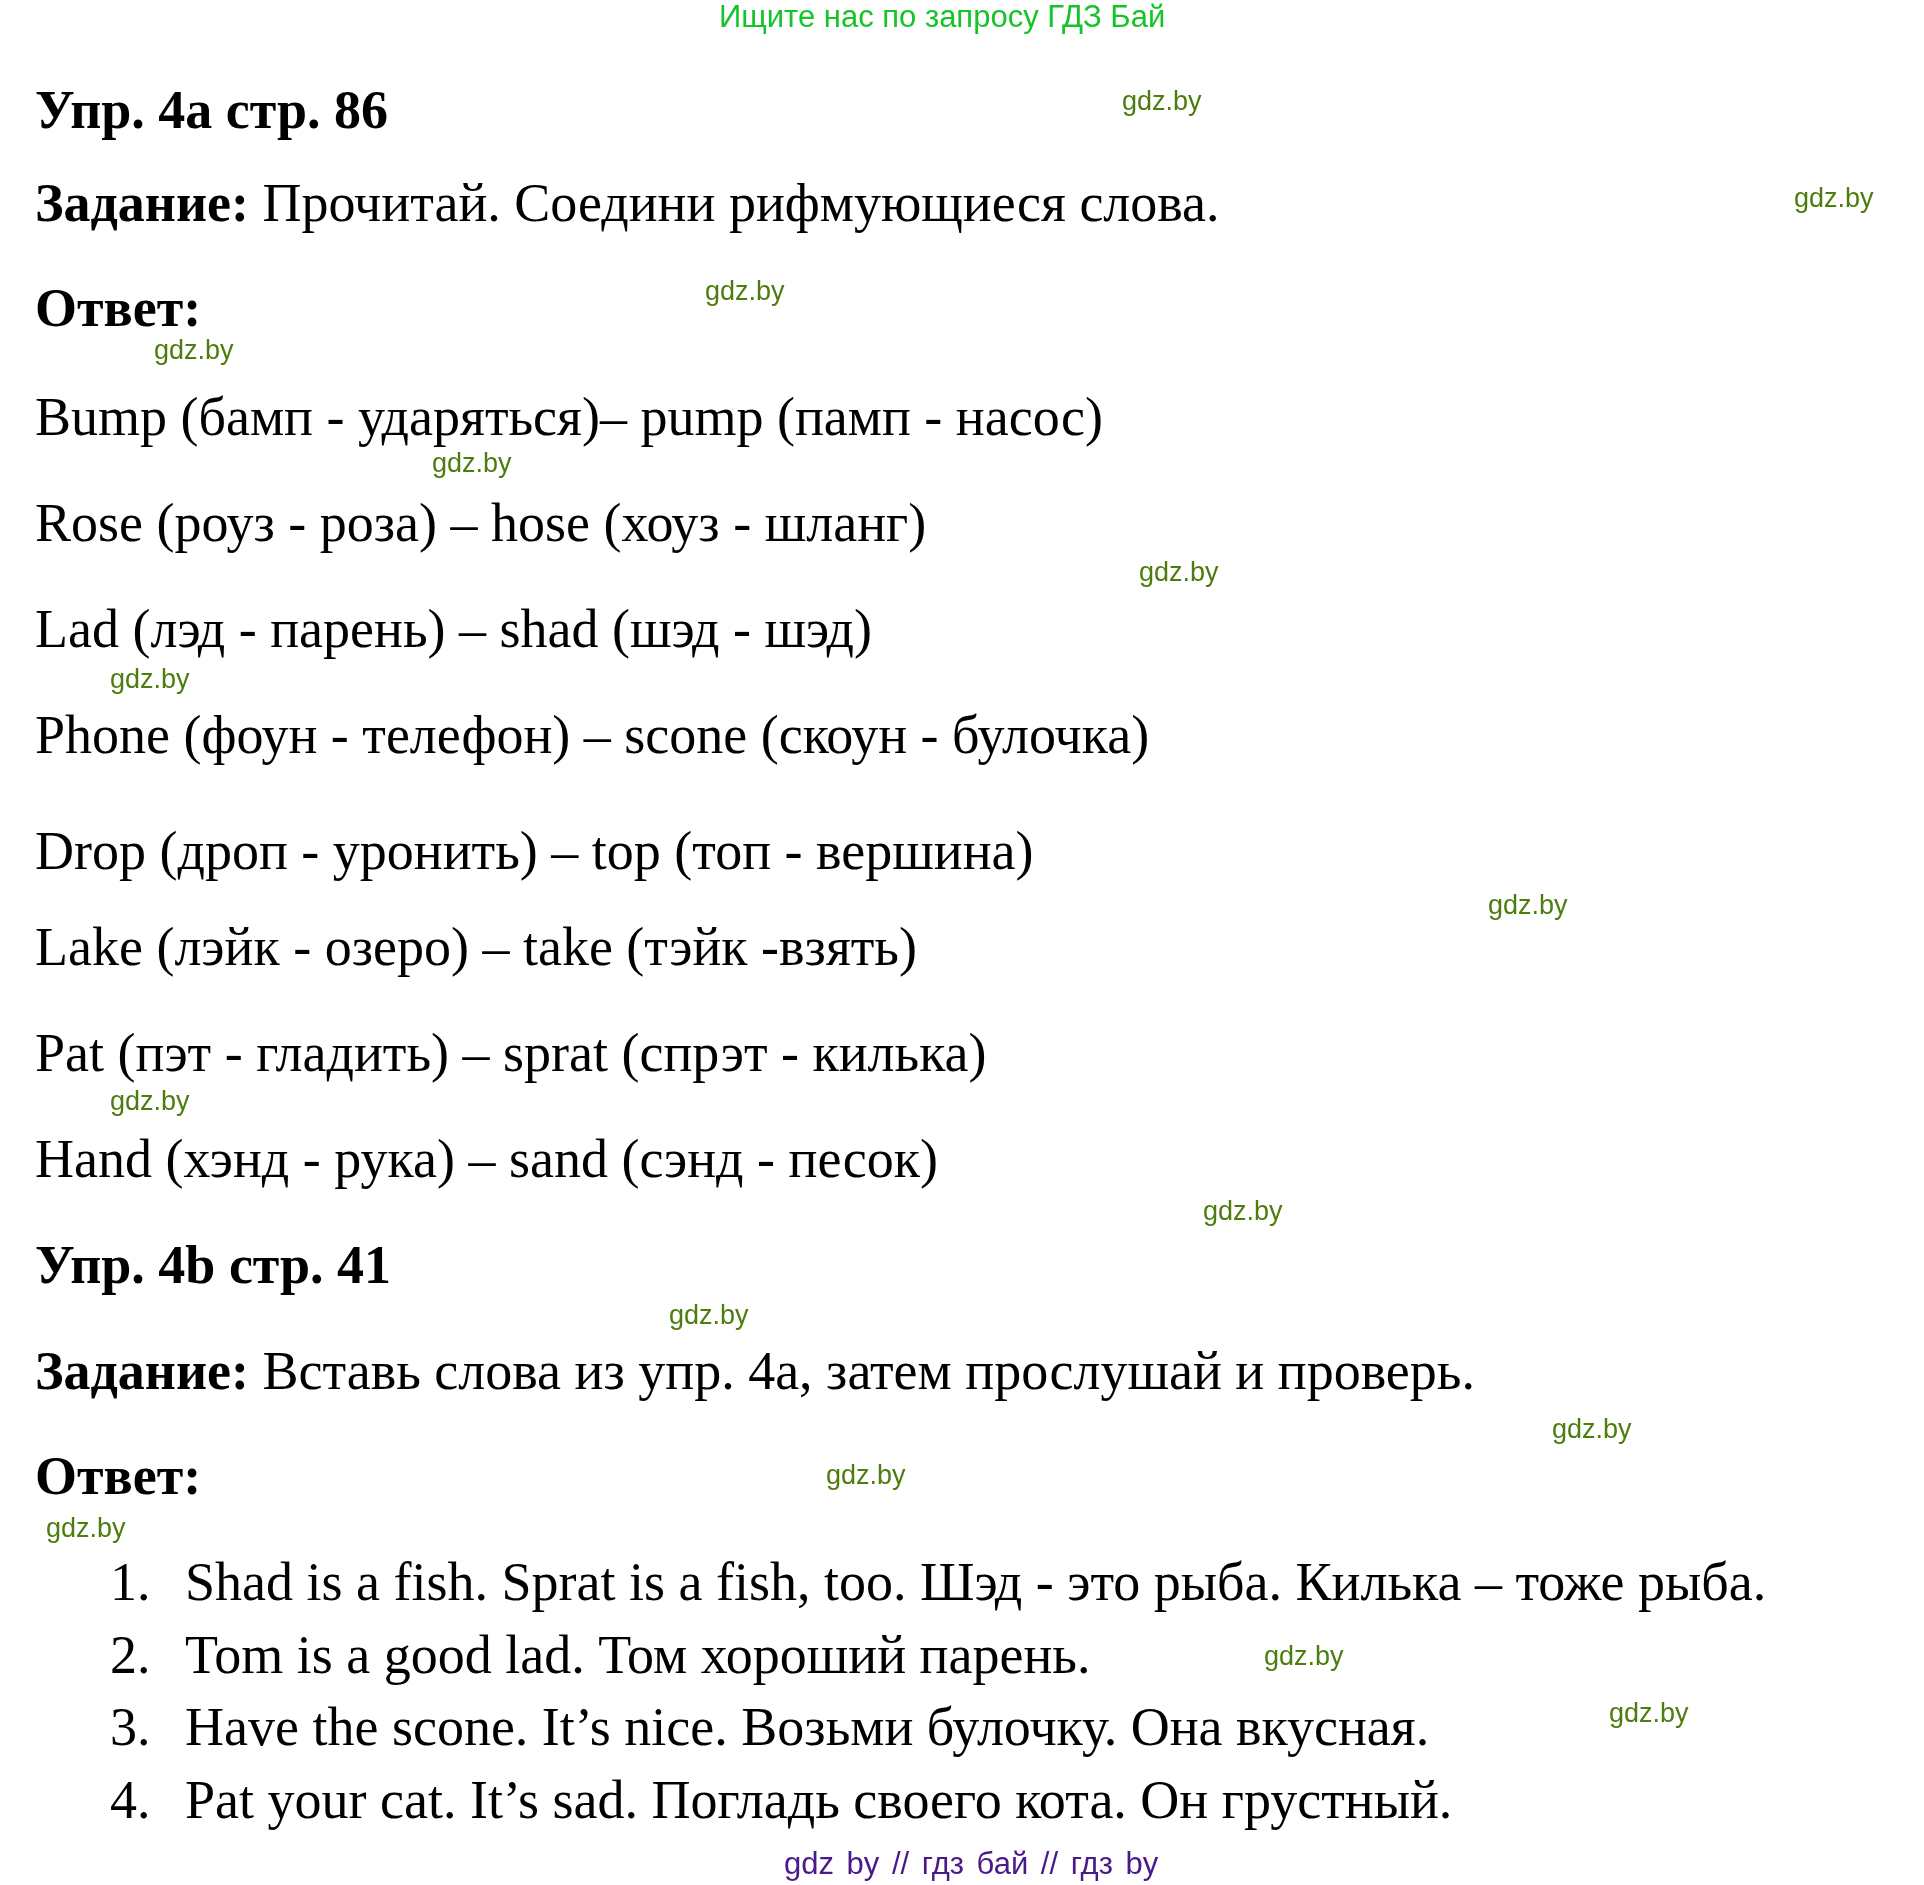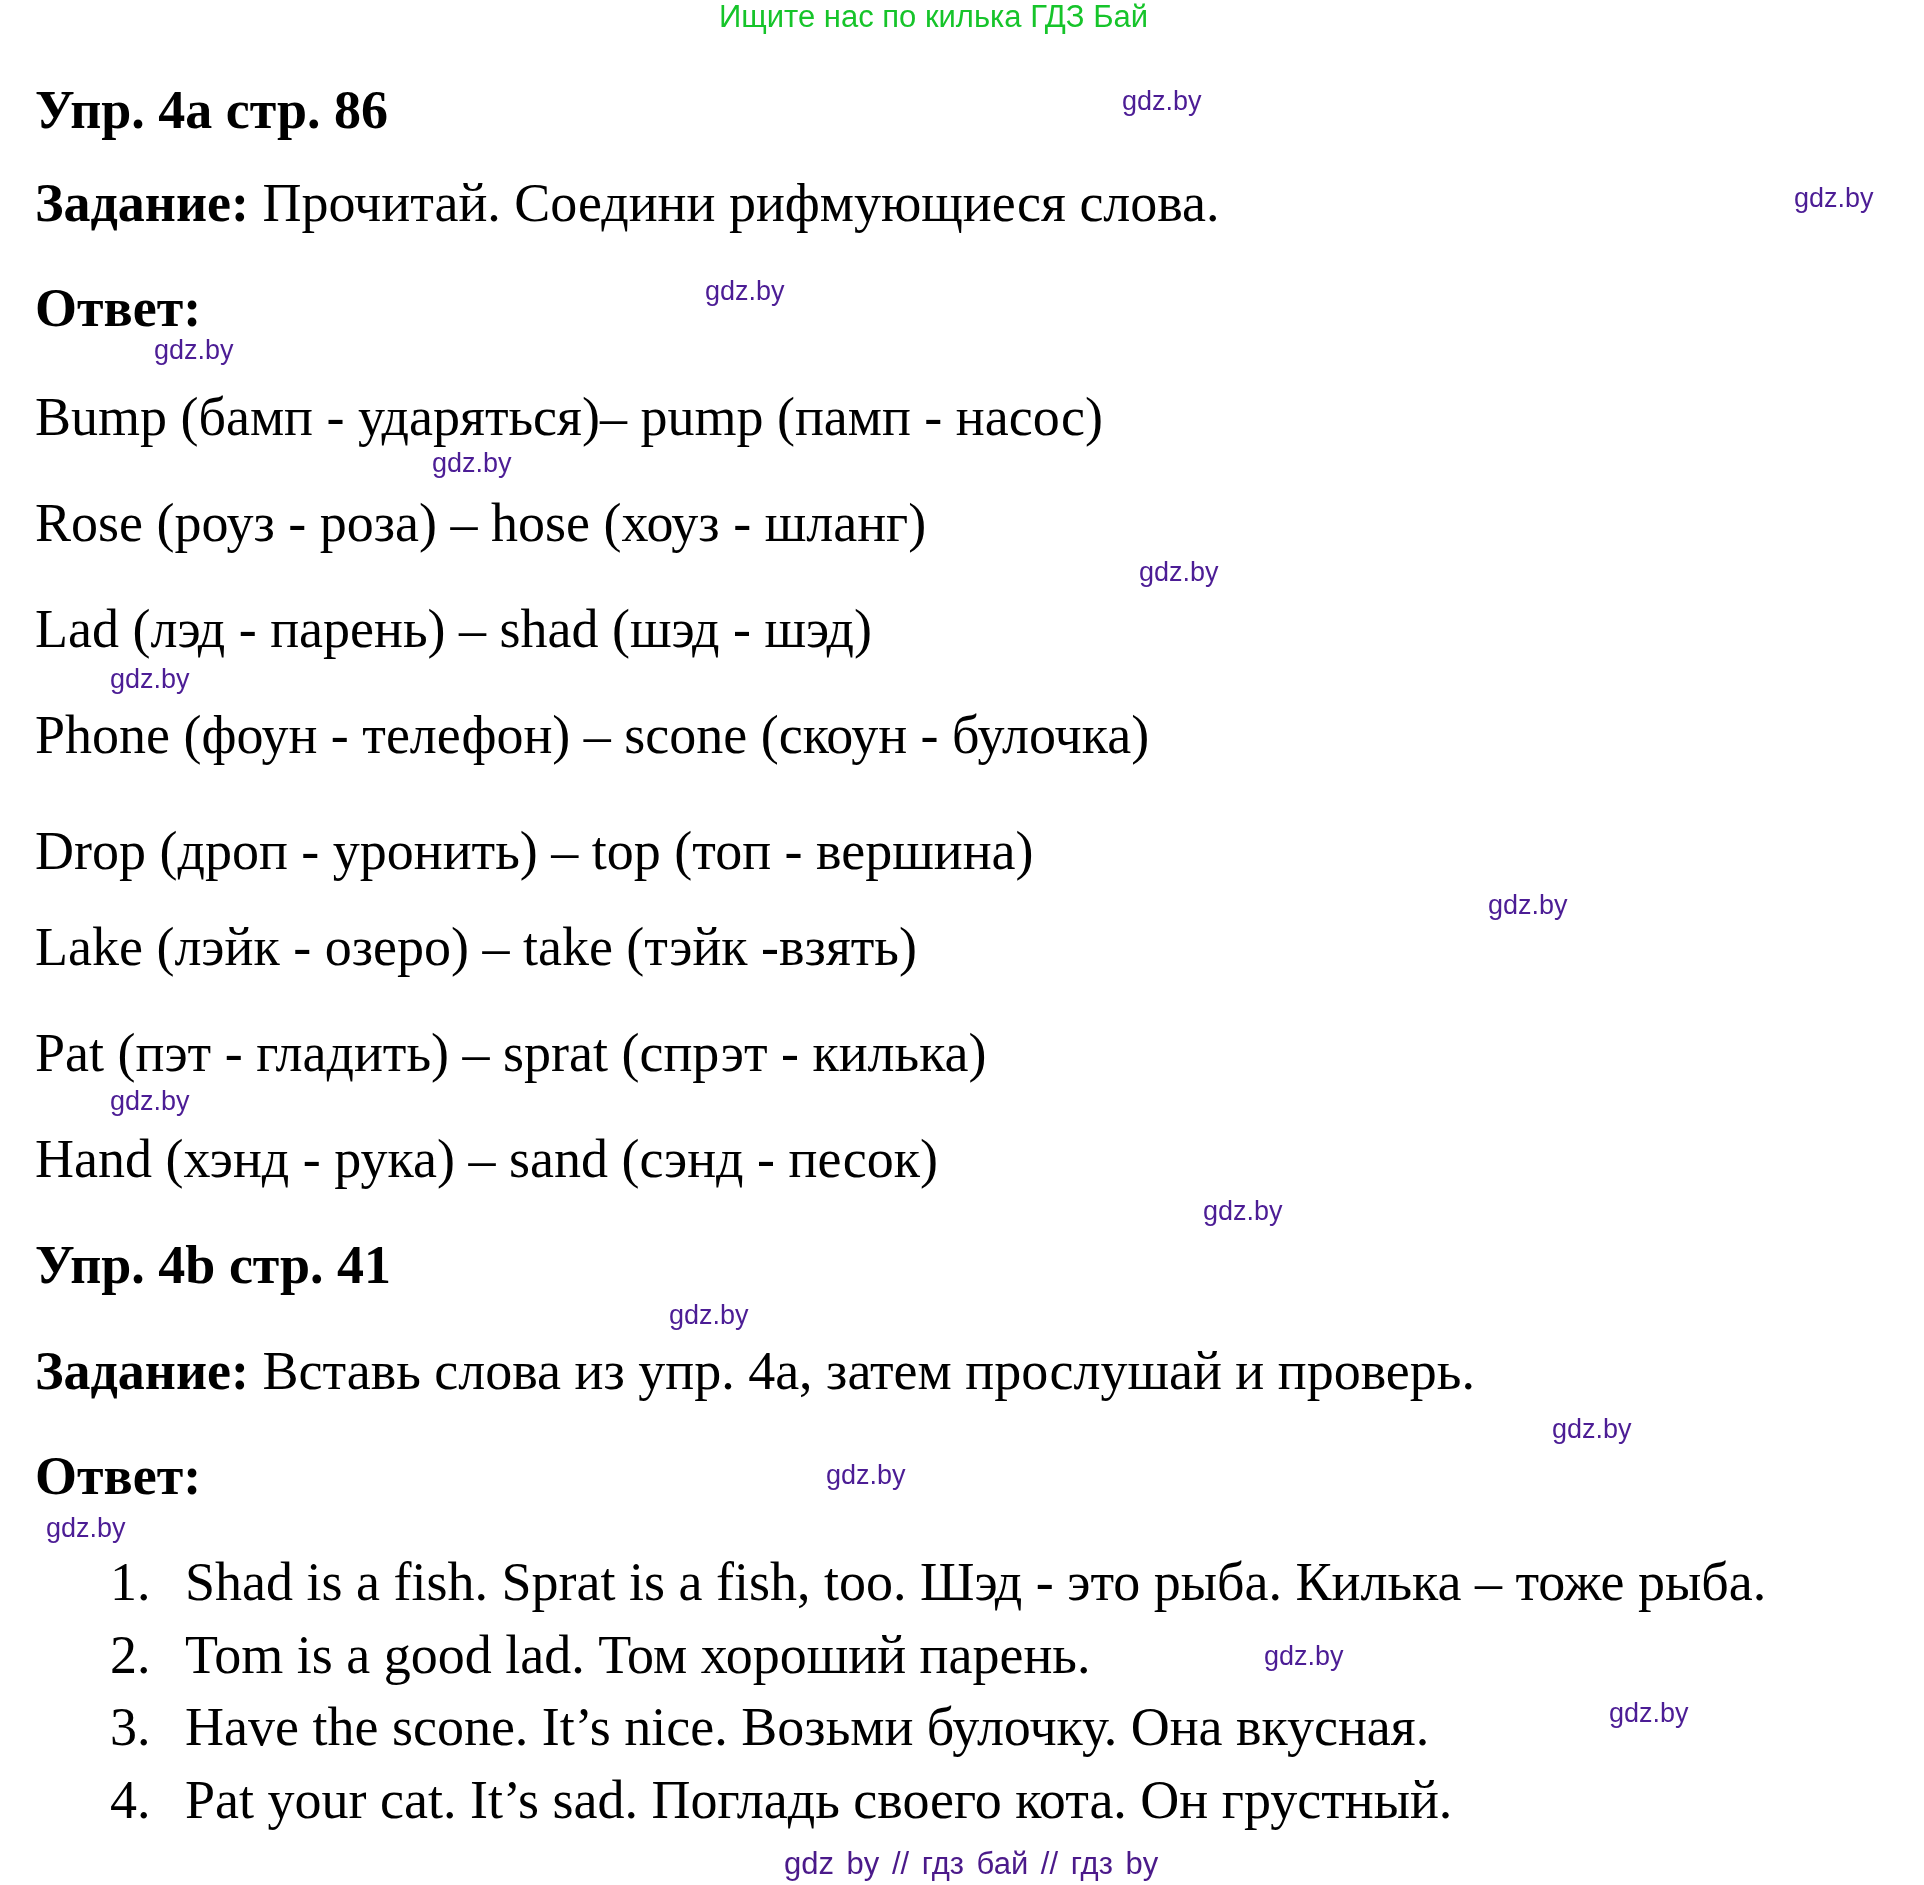--- a/index.html
+++ b/index.html
@@ -4,27 +4,27 @@
 <style>
   html, body { margin: 0; padding: 0; background: #ffffff; }
   body { width: 1924px; height: 1885px; position: relative; overflow: hidden; font-family: "Liberation Serif", serif; color: #000; }
   .abs { position: absolute; white-space: nowrap; }
   .top-banner { font-family: "Liberation Sans", sans-serif; font-size: 31px; color: #16c42a; left: 719px; top: 0px; line-height: 34px; }
   .heading { font-weight: bold; font-size: 54px; line-height: 54px; }
   .task-label { font-weight: bold; }
   .line { font-size: 54px; line-height: 54px; }
   .list-num { position: absolute; left: 0; }
   .list-text { position: absolute; left: 75px; }
-  .wm { font-family: "Liberation Sans", sans-serif; font-size: 27px; color: #4c1d95; line-height: 30px; }
+  .wm { font-family: "Liberation Sans", sans-serif; font-size: 27px; color: #4d7c0f; line-height: 30px; }
   .footer { font-family: "Liberation Sans", sans-serif; font-size: 31px; color: #4b1a8a; left: 752px; top: 1846px; line-height: 36px; word-spacing: 4px; margin-left: 32px; }
 </style>
 </head>
 <body>
 
-<div class="abs top-banner">Ищите нас по килька ГДЗ Бай</div>
+<div class="abs top-banner">Ищите нас по запросу ГДЗ Бай</div>
 
 <div class="abs heading" style="left:35px; top:71px;margin-top:12px;">Упр. 4a стр. 86</div>
 
 <div class="abs line" style="left:35px; top:176px;">
   <span class="task-label">Задание:</span><span> Прочитай. Соедини рифмующиеся слова.</span>
 </div>
 
 <div class="abs heading" style="left:35px; top:281px;">Ответ:</div>
 
 <div class="abs line" style="left:35px; top:390px;">Bump (бамп - ударяться)– pump (памп - насос)</div>

